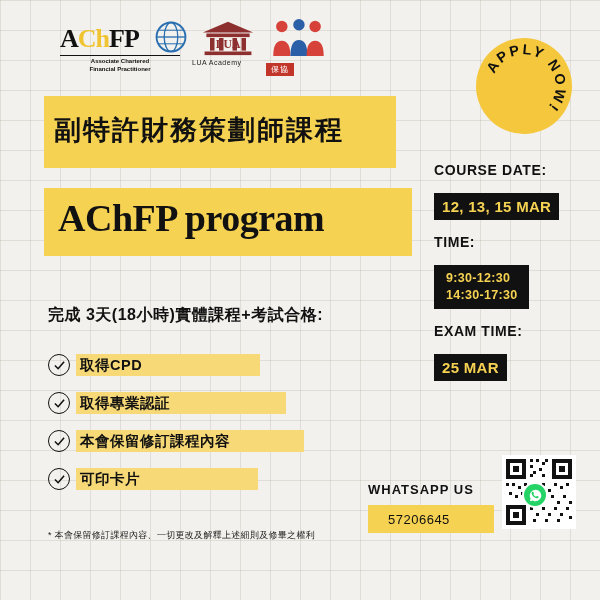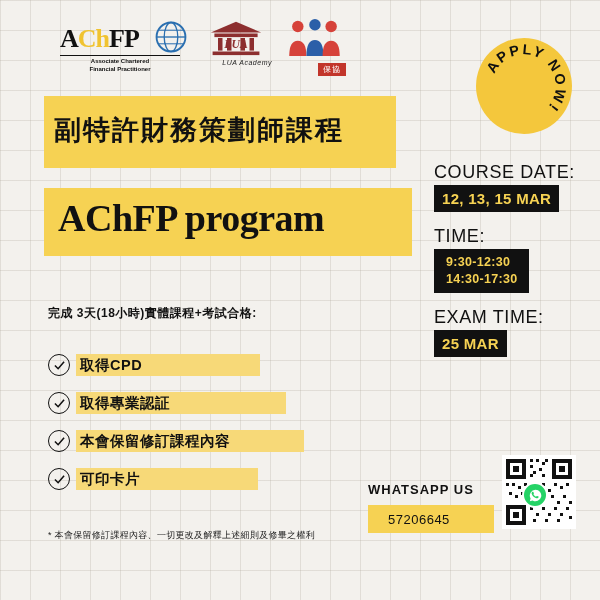--- a/index.html
+++ b/index.html
@@ -27,21 +27,21 @@
 
   
   .logos {
     position: absolute;
     top: 16px;
     left: 60px;
     width: 310px;
     height: 72px;
     display: flex;
     align-items: flex-start;
-    gap: 10px;
+    gap: 2px;
   }
   .achfp-logo {
     position: relative;
     width: 130px;
     height: 70px;
   }
   .achfp-text {
     font-family: "Liberation Serif", serif;
     font-weight: bold;
     font-size: 26px;
@@ -64,38 +64,37 @@
     color: #111;
     line-height: 1.3;
     text-align: center;
     border-top: 1.5px solid #111;
     padding-top: 2px;
     margin-top: 3px;
     width: 120px;
   }
   .lua-logo {
     width: 72px;
-    text-align: right;
-    font-style: italic;
+    text-align: left;
   }
   .lua-mark {
     width: 56px;
     height: 36px;
     margin: 4px auto 0;
     position: relative;
   }
   .lua-caption {
     font-size: 7px;
     color: #222;
     letter-spacing: 0.5px;
     margin-top: 3px;
   }
   .bao-logo {
     width: 64px;
-    text-align: right;
+    text-align: left;
     position: relative;
   }
   .bao-figs { width: 58px; height: 40px; margin: 2px auto 0; position: relative; }
   .bao-label {
     font-size: 8px;
     color: #fff;
     background: #c2352b;
     display: inline-block;
     padding: 1px 5px;
     margin-top: 1px;
@@ -150,21 +149,21 @@
     font-weight: bold;
     font-size: 38px;
     color: #111;
     letter-spacing: -0.5px;
   }
 
   .requirement {
     position: absolute;
     left: 48px;
     top: 305px;
-    font-size: 12px;
+    font-size: 16px;
     font-weight: bold;
     color: #111;
     letter-spacing: 0.5px;
   }
 
   .bullets {
     position: absolute;
     left: 48px;
     top: 352px;
     width: 260px;
@@ -217,25 +216,25 @@
   }
 
   
   .info {
     position: absolute;
     left: 434px;
     top: 162px;
     width: 150px;
   }
   .info-head {
-    font-size: 18px;
-    font-weight: normal;
+    font-size: 14px;
+    font-weight: bold;
     color: #111;
     letter-spacing: 0.6px;
-    margin-bottom: 2px;
+    margin-bottom: 15px;
   }
   .info-chip {
     display: inline-block;
     background: #111;
     color: #f6d253;
     font-weight: bold;
     font-size: 15px;
     padding: 5px 8px;
     margin-bottom: 14px;
     letter-spacing: 0.3px;

